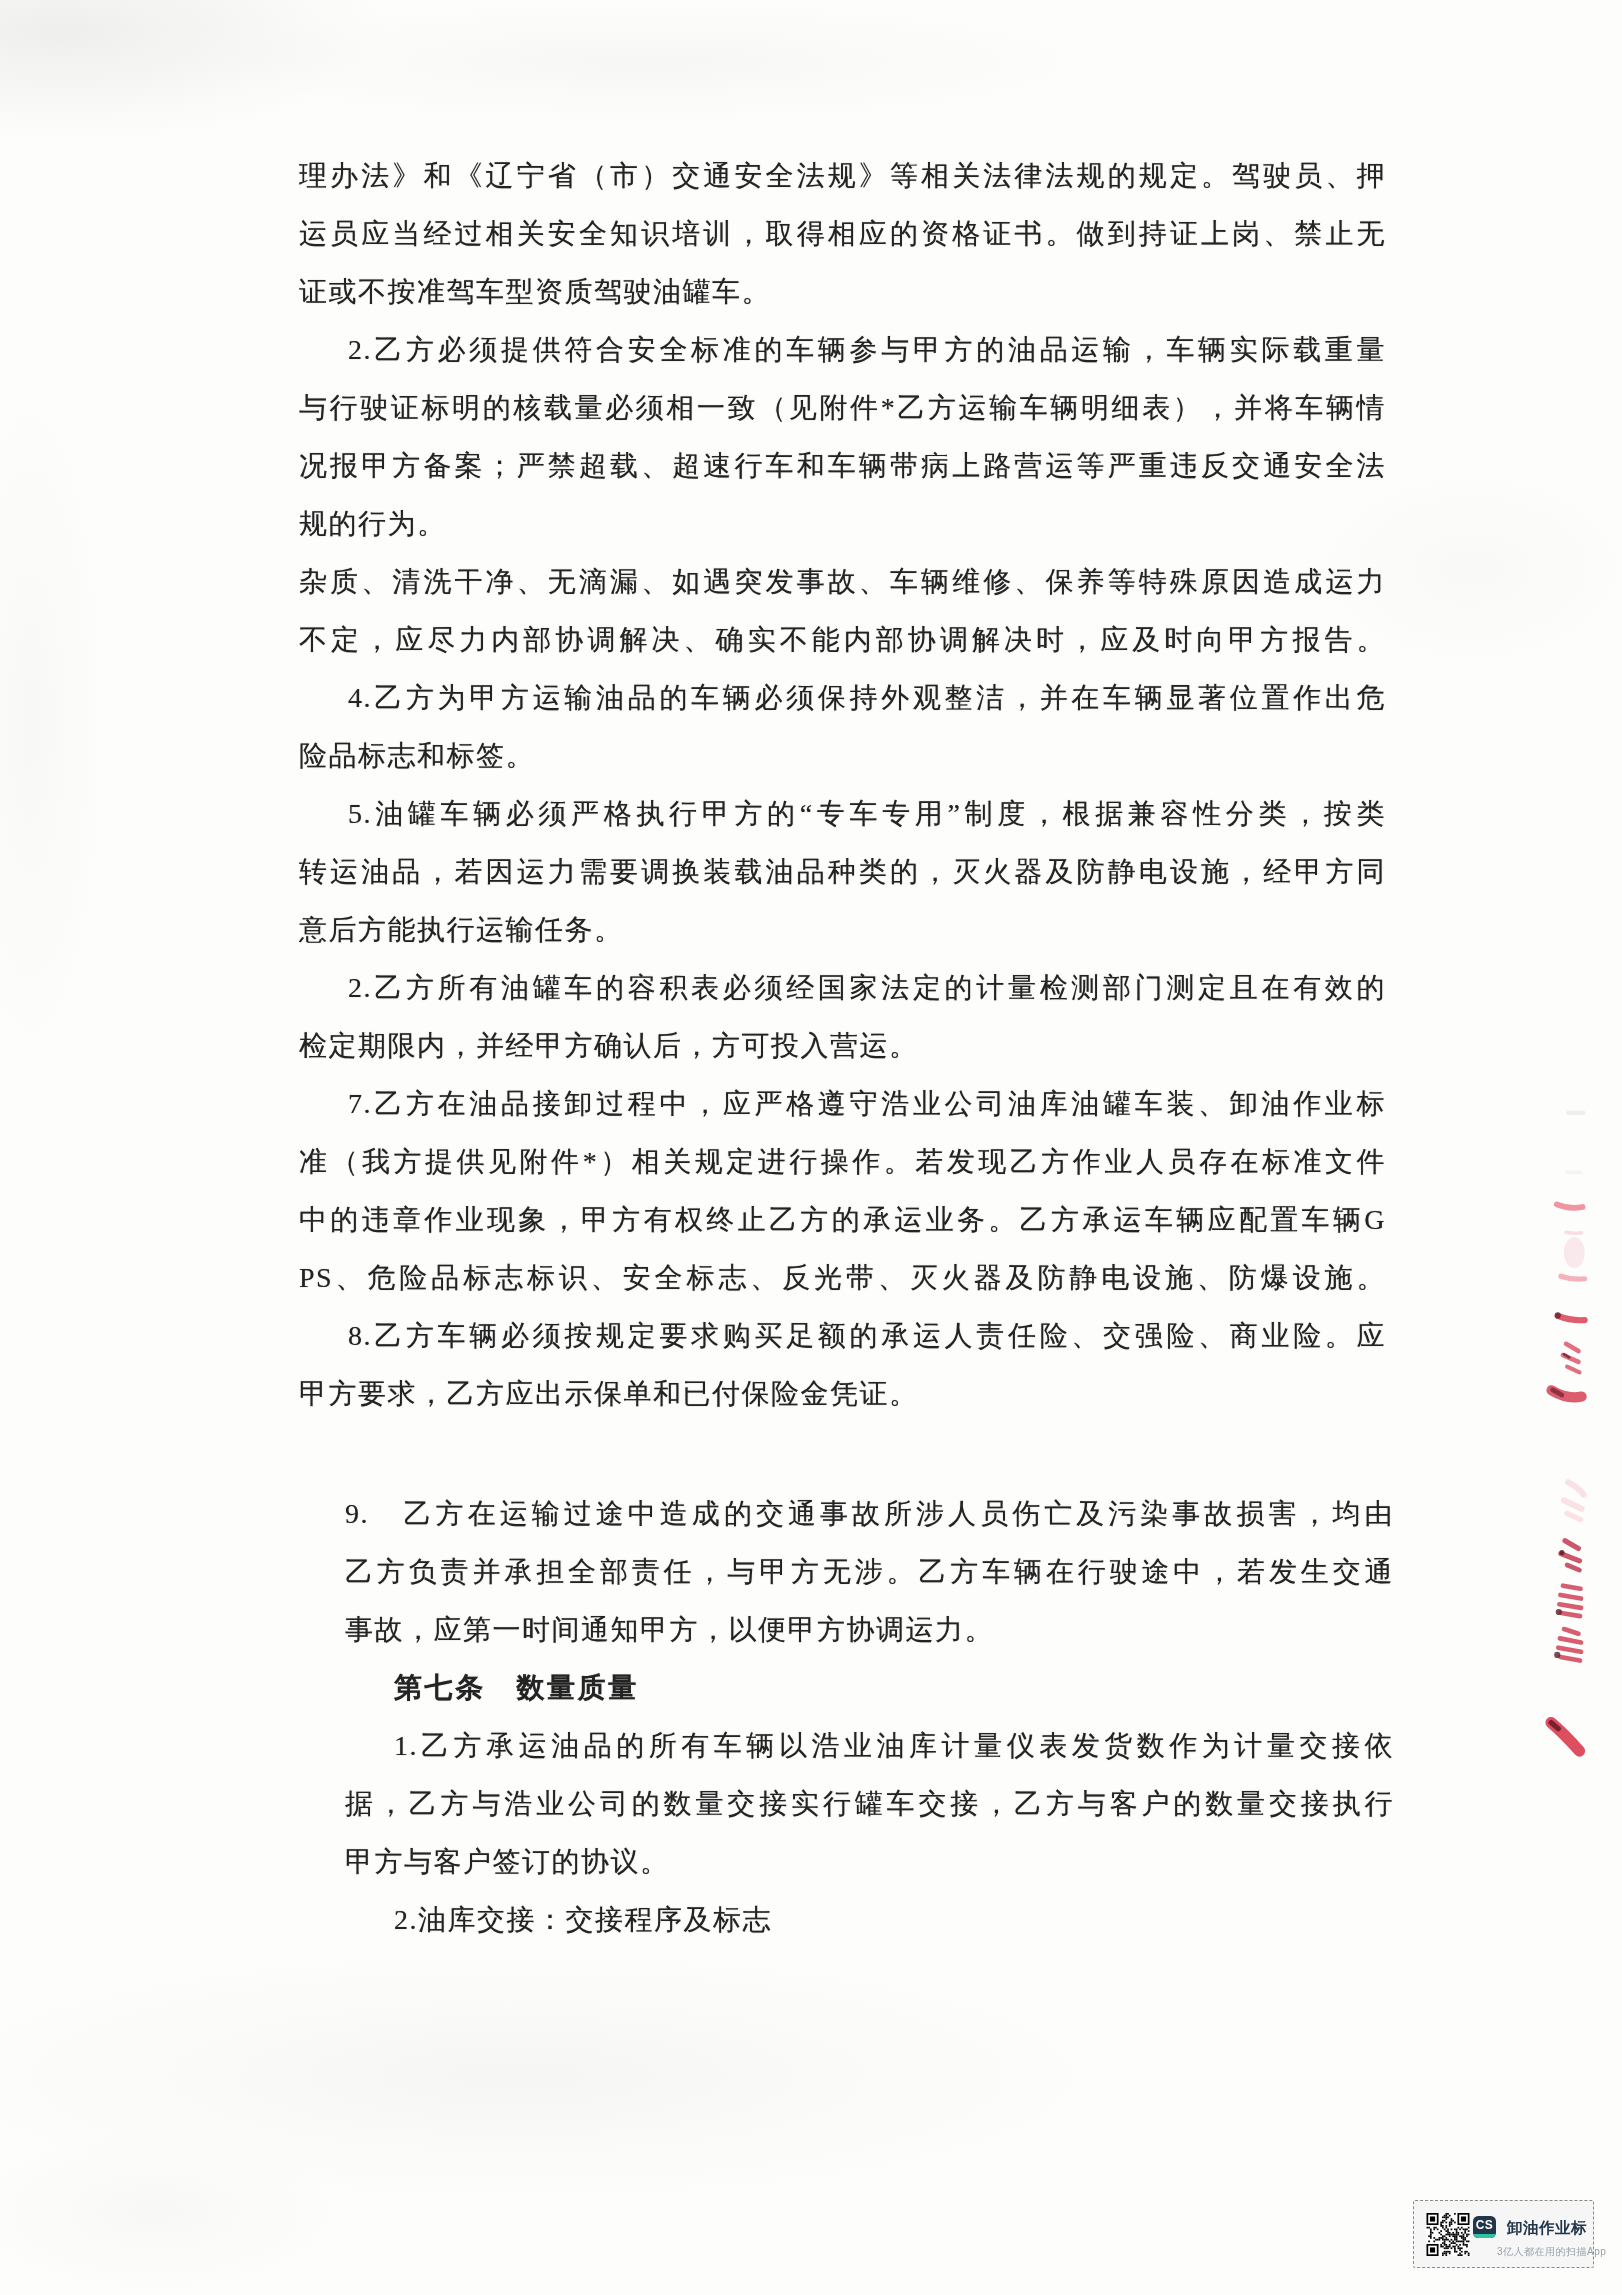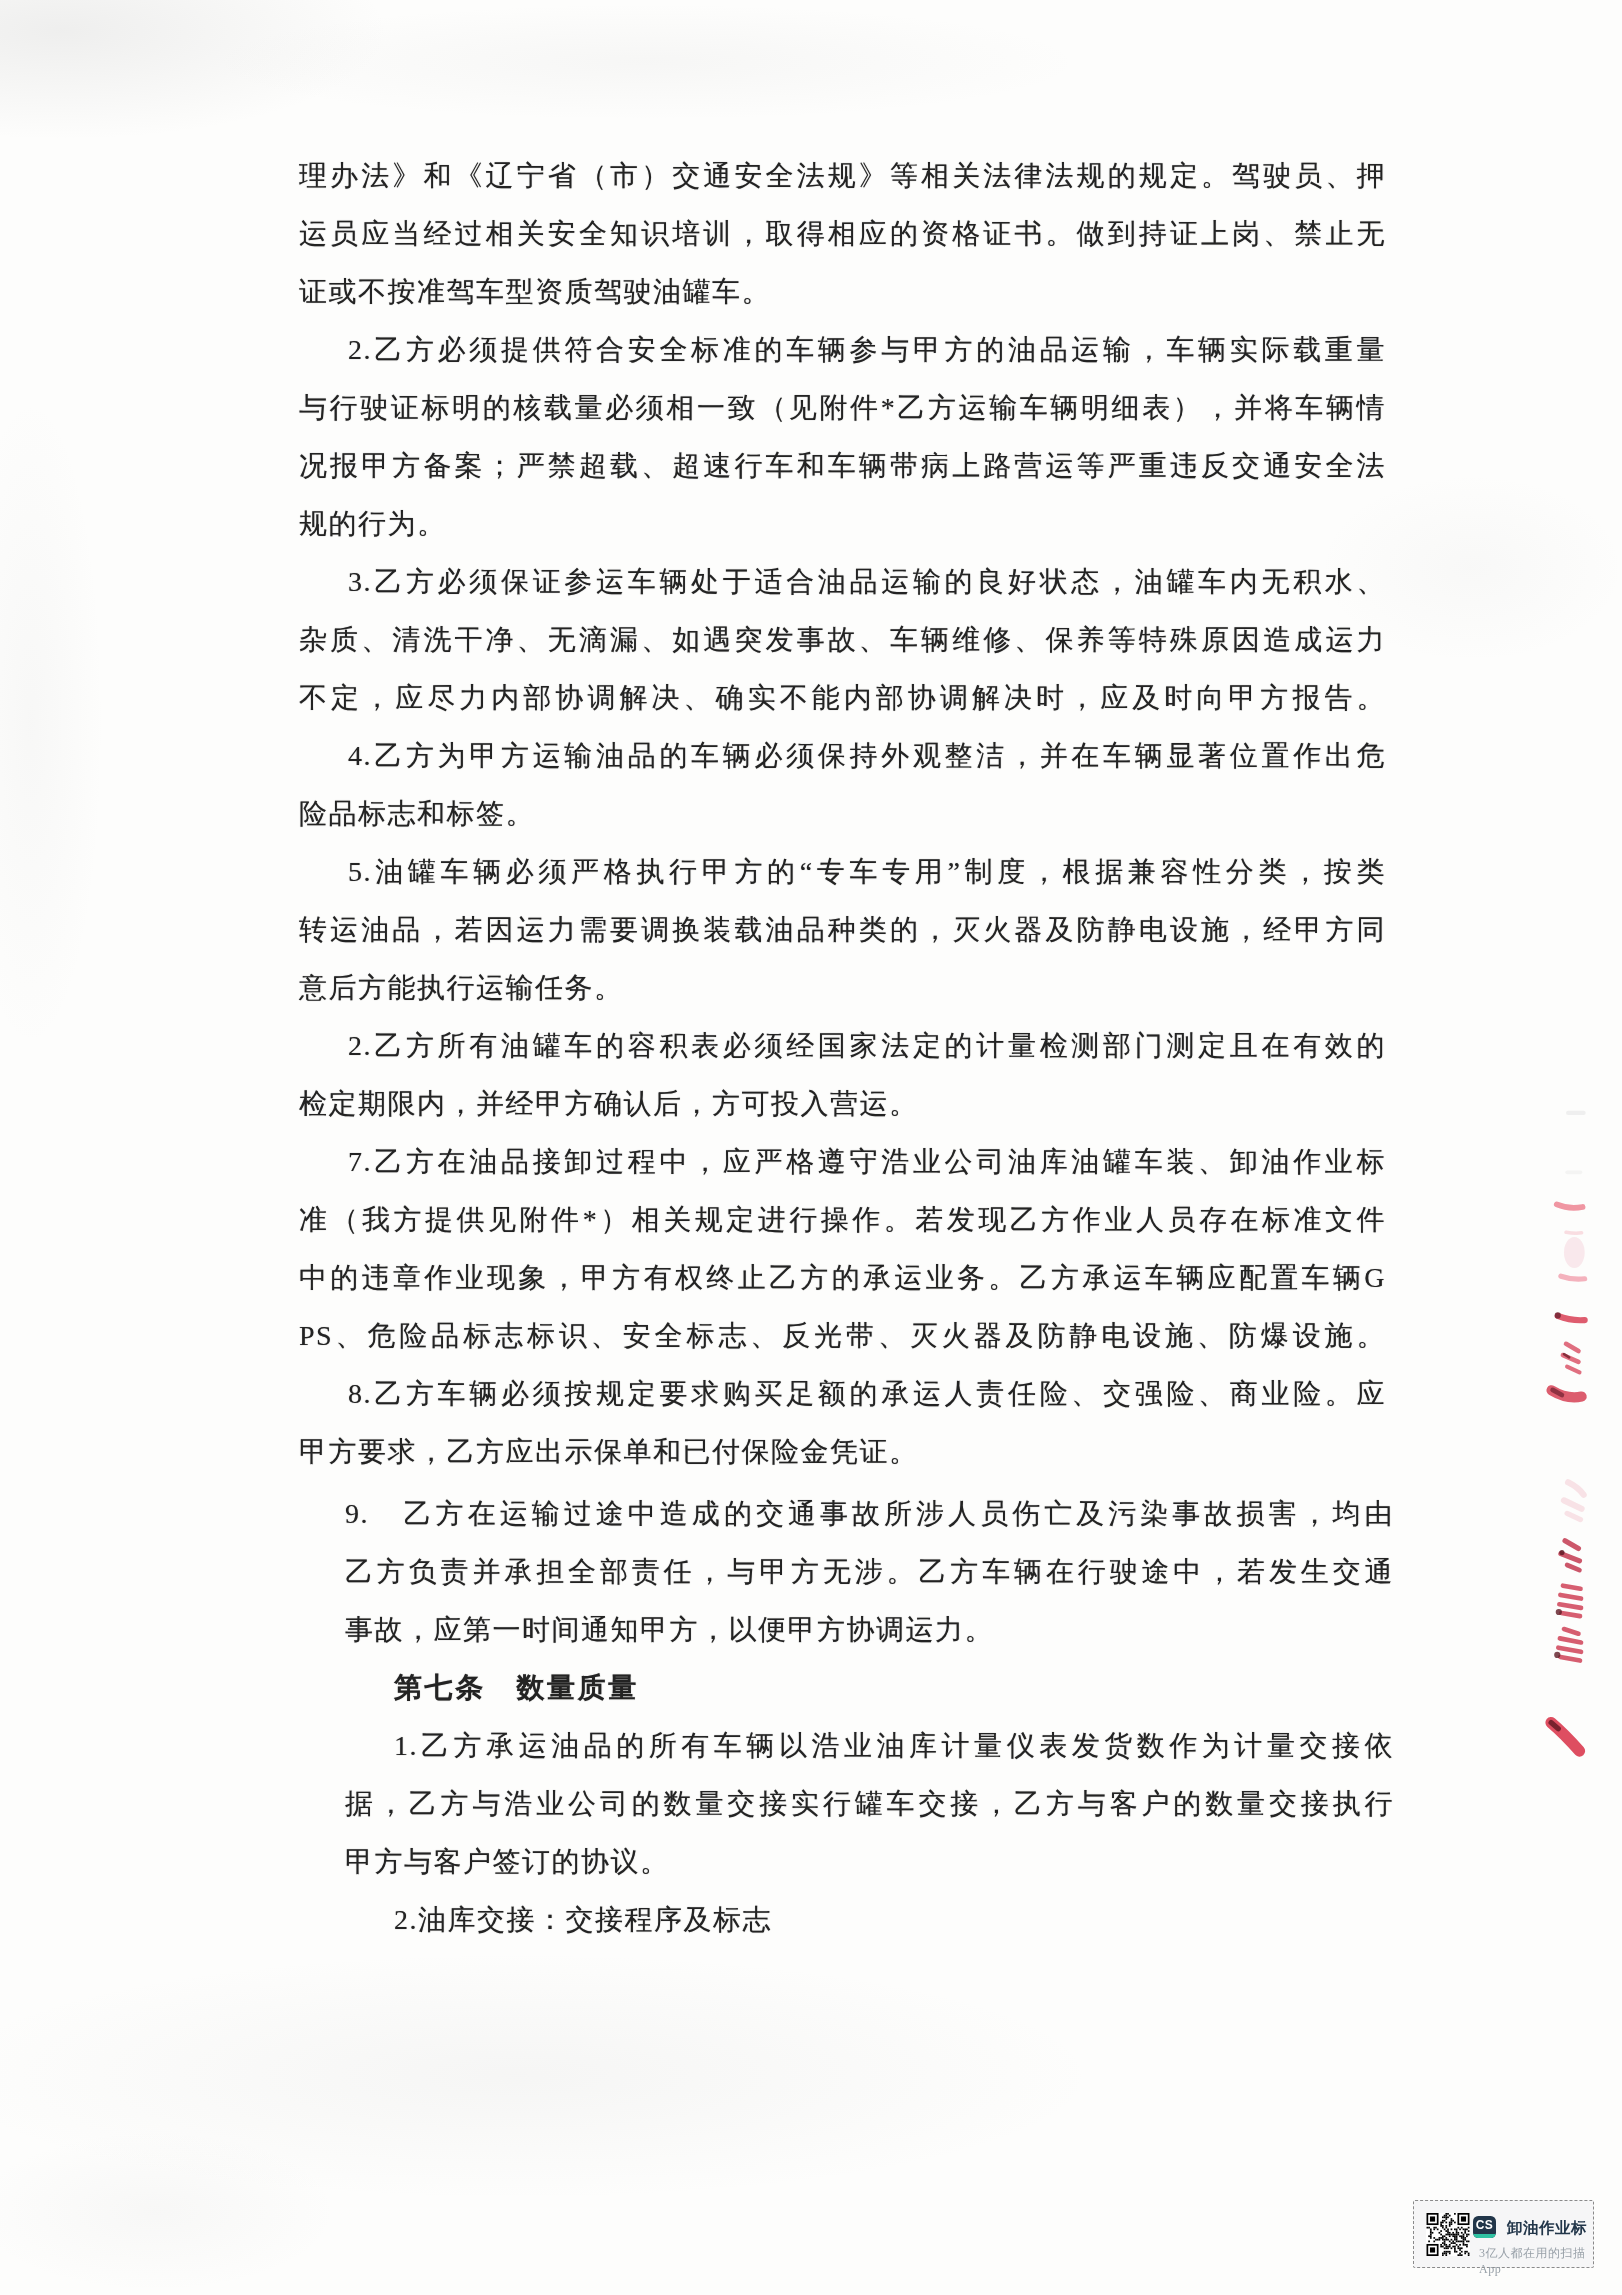--- a/index.html
+++ b/index.html
@@ -44,38 +44,37 @@
     background:var(--badge-navy,#22364a);overflow:hidden;color:#fff;font-weight:bold;
     font-size:12px;text-align:center;line-height:19px;letter-spacing:0.5px;
   }
   .cs-icon::after{content:"";position:absolute;left:0;right:0;bottom:0;height:4.1px;
     background:var(--badge-teal,#2fc2a2);}
   .badge-title{
     position:absolute;left:93px;top:16.5px;width:85px;
     font-size:15.5px;font-weight:bold;color:var(--badge-navy,#22364a);letter-spacing:0.5px;
   }
   .badge-sub{
-    position:absolute;left:65px;top:44px;width:111px;
-    font-size:12px;color:var(--badge-subtext,#98a0a8);letter-spacing:0.5px;font-family:Liberation Serif, serif;
+    position:absolute;left:83px;top:44px;width:111px;
+    font-size:10px;color:var(--badge-subtext,#98a0a8);letter-spacing:0.5px;
   }
 </style>
 </head>
 <body>
 
 <div class="page">
 
   <div class="textblock" id="block-a">
       <div class="line full">理办法》和《辽宁省（市）交通安全法规》等相关法律法规的规定。驾驶员、押</div>
       <div class="line full">运员应当经过相关安全知识培训，取得相应的资格证书。做到持证上岗、禁止无</div>
       <div class="line">证或不按准驾车型资质驾驶油罐车。</div>
       <div class="line full ind">2.乙方必须提供符合安全标准的车辆参与甲方的油品运输，车辆实际载重量</div>
       <div class="line full">与行驶证标明的核载量必须相一致（见附件*乙方运输车辆明细表），并将车辆情</div>
       <div class="line full">况报甲方备案；严禁超载、超速行车和车辆带病上路营运等严重违反交通安全法</div>
       <div class="line">规的行为。</div>
-      <div class="line full ind">3.乙方必须保证参运车辆处于适合油品运输的良好状态，油罐车内无积水、</div>
       <div class="line full">杂质、清洗干净、无滴漏、如遇突发事故、车辆维修、保养等特殊原因造成运力</div>
       <div class="line full">不定，应尽力内部协调解决、确实不能内部协调解决时，应及时向甲方报告。</div>
       <div class="line full ind">4.乙方为甲方运输油品的车辆必须保持外观整洁，并在车辆显著位置作出危</div>
       <div class="line">险品标志和标签。</div>
       <div class="line full ind">5.油罐车辆必须严格执行甲方的“专车专用”制度，根据兼容性分类，按类</div>
       <div class="line full">转运油品，若因运力需要调换装载油品种类的，灭火器及防静电设施，经甲方同</div>
       <div class="line">意后方能执行运输任务。</div>
       <div class="line full ind">2.乙方所有油罐车的容积表必须经国家法定的计量检测部门测定且在有效的</div>
       <div class="line">检定期限内，并经甲方确认后，方可投入营运。</div>
       <div class="line full ind">7.乙方在油品接卸过程中，应严格遵守浩业公司油库油罐车装、卸油作业标</div>

